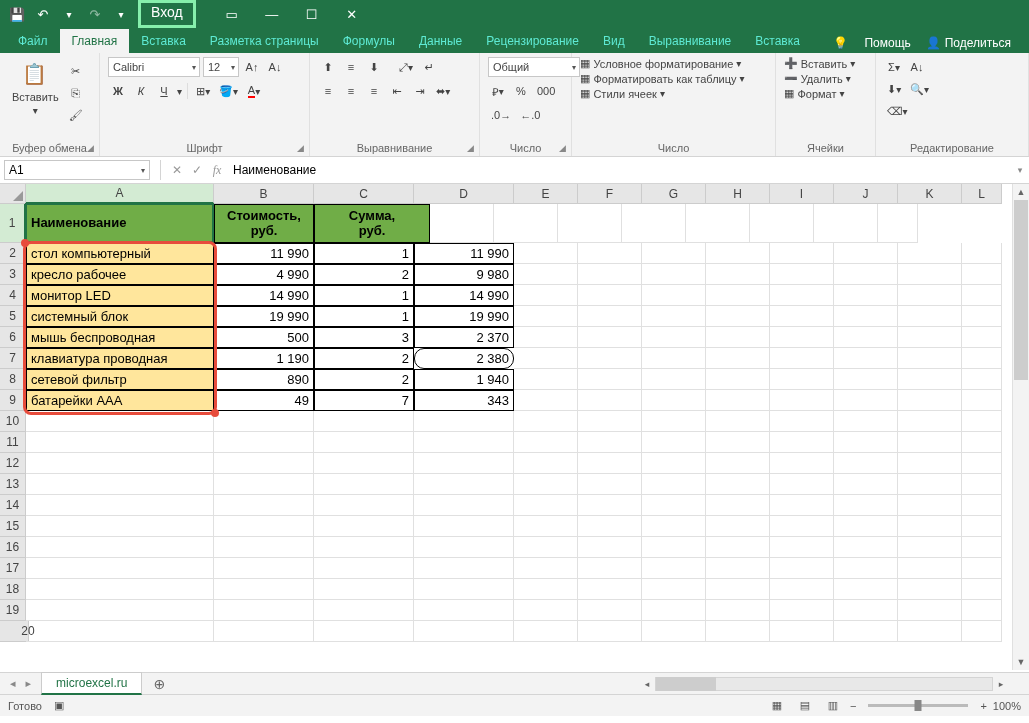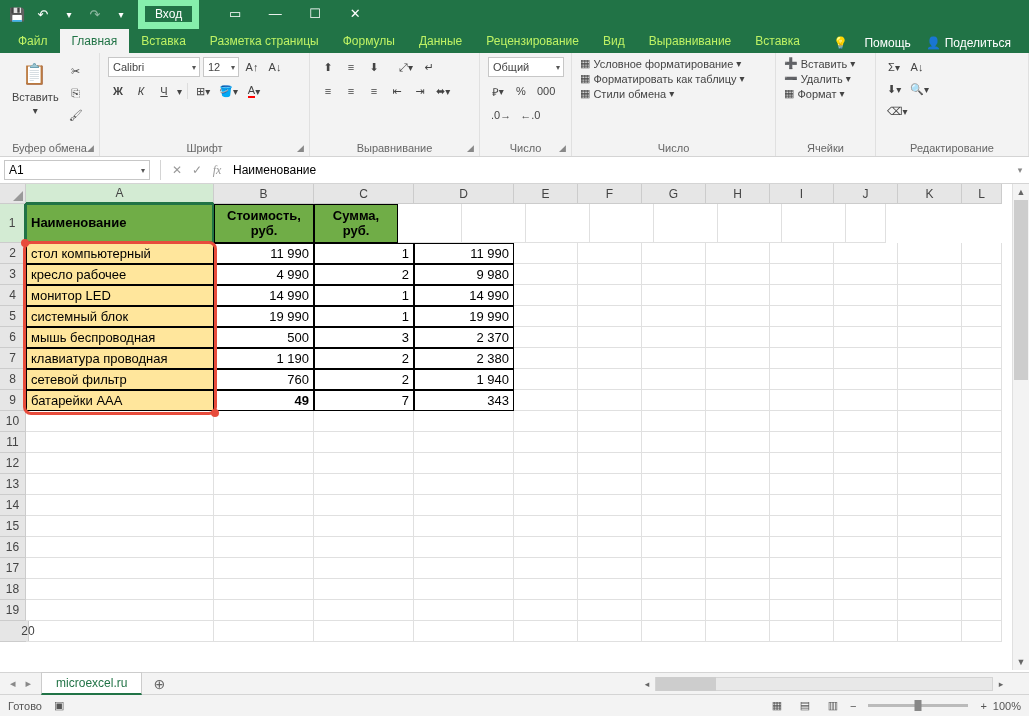--- a/index.html
+++ b/index.html
@@ -4,26 +4,26 @@
 <style>
 * { margin: 0; padding: 0; box-sizing: border-box; font-family: "Segoe UI", Arial, sans-serif; }
 body { width: 1029px; height: 723px; background: #fff; overflow: hidden; position: relative; }
 
 
 .titlebar { height: 28px; background: #217346; display: flex; align-items: center; color: #fff; font-size: 12px; }
 .qat { display: flex; align-items: center; gap: 4px; padding: 0 6px; }
 .qat-btn { width: 22px; height: 22px; display: flex; align-items: center; justify-content: center; color: #fff; font-size: 13px; }
 .doc-title { flex: 1; text-align: center; font-size: 12px; }
 .winbtns { display: flex; }
-.login-btn { border: 7px solid #86efac; padding: 1px 10px; font-size: 12px; margin-right: 16px; }
+.login-btn { border: 3px solid #86efac; padding: 1px 10px; font-size: 14px; margin-right: 16px; }
 .winbtn { width: 40px; height: 28px; display: flex; align-items: center; justify-content: center; font-size: 13px; }
 
 
 .tabs { height: 25px; background: #217346; display: flex; align-items: flex-end; padding-left: 6px; }
-.tab { padding: 5px 12px 5px; color: #bef264; font-size: 12px; cursor: pointer; }
+.tab { padding: 5px 12px 5px; color: #5eead4; font-size: 12px; cursor: pointer; }
 .tab.active { background: #f3f3f3; color: #217346; font-weight: 400; }
 .tabs-right { margin-left: auto; display: flex; align-items: center; padding-right: 12px; gap: 4px; color: #fff; font-size: 12px; }
 .tabs-right .ritem { display: flex; align-items: center; gap: 3px; padding: 3px 6px; }
 
 
 .ribbon { height: 104px; background: #f3f3f3; border-bottom: 1px solid #d4d4d4; display: flex; font-size: 11px; color: #444; }
 .rgroup { border-right: 1px solid #e0e0e0; padding: 4px 8px 2px; display: flex; flex-direction: column; justify-content: space-between; position: relative; }
 .rgroup-label { text-align: center; font-size: 11px; color: #666; padding-top: 2px; }
 .rgroup-corner { position: absolute; right: 2px; bottom: 3px; width: 10px; height: 10px; font-size: 9px; color: #888; }
 .rrow { display: flex; align-items: center; gap: 3px; }
@@ -182,40 +182,40 @@
         <div class="rbtn">⇥</div>
         <div class="rbtn">⬌<span class="mini">▾</span></div>
       </div>
     </div>
     <div class="rgroup-label">Выравнивание</div>
     <div class="rgroup-corner">◢</div>
   </div>
 
   <div class="rgroup" style="width:92px">
     <div class="rcol" style="gap:4px">
-      <div class="rsel" style="width:76px">Общий</div>
+      <div class="rsel" style="width:92px">Общий</div>
       <div class="rrow">
         <div class="rbtn">₽<span class="mini">▾</span></div>
         <div class="rbtn">%</div>
         <div class="rbtn">000</div>
       </div>
       <div class="rrow">
         <div class="rbtn">.0→</div>
         <div class="rbtn">←.0</div>
       </div>
     </div>
     <div class="rgroup-label">Число</div>
     <div class="rgroup-corner">◢</div>
   </div>
 
   <div class="rgroup" style="width:204px">
     <div class="rcol" style="gap:2px">
       <div class="rrow">▦ <span>Условное форматирование</span> <span class="mini">▾</span></div>
       <div class="rrow">▦ <span>Форматировать как таблицу</span> <span class="mini">▾</span></div>
-      <div class="rrow">▦ <span>Стили обмена</span> <span class="mini">▾</span></div>
+      <div class="rrow">▦ <span>Стили ячеек</span> <span class="mini">▾</span></div>
     </div>
     <div class="rgroup-label">Число</div>
   </div>
 
   <div class="rgroup" style="width:100px">
     <div class="rcol" style="gap:2px">
       <div class="rrow">➕ <span>Вставить</span> <span class="mini">▾</span></div>
       <div class="rrow">➖ <span>Удалить</span> <span class="mini">▾</span></div>
       <div class="rrow">▦ <span>Формат</span> <span class="mini">▾</span></div>
     </div>
@@ -285,21 +285,21 @@
       <div class="row-h" style="height: 21px;">16</div>
       <div class="row-h" style="height: 21px;">17</div>
       <div class="row-h" style="height: 21px;">18</div>
       <div class="row-h" style="height: 21px;">19</div>
       <div class="row-h" style="height: 21px; padding-left: 28px;">20</div>
     </div>
   <div class="cells" id="cells">
       <div class="crow">
         <div class="cell hdr-cell first" style="width: 188px; height: 39px;">Наименование</div>
         <div class="cell hdr-cell" style="width: 100px; height: 39px;">Стоимость,<br>руб.</div>
-        <div class="cell hdr-cell" style="width: 84px; height: 39px;">Сумма,<br>руб.</div>
+        <div class="cell hdr-cell" style="width: 116px; height: 39px;">Сумма,<br>руб.</div>
         <div class="cell" style="width: 64px; height: 39px;"></div>
         <div class="cell" style="width: 64px; height: 39px;"></div>
         <div class="cell" style="width: 64px; height: 39px;"></div>
         <div class="cell" style="width: 64px; height: 39px;"></div>
         <div class="cell" style="width: 64px; height: 39px;"></div>
         <div class="cell" style="width: 64px; height: 39px;"></div>
         <div class="cell" style="width: 64px; height: 39px;"></div>
         <div class="cell" style="width: 40px; height: 39px;"></div>
       </div>
       <div class="crow">
@@ -369,47 +369,47 @@
         <div class="cell" style="width: 64px; height: 21px;"></div>
         <div class="cell" style="width: 64px; height: 21px;"></div>
         <div class="cell" style="width: 64px; height: 21px;"></div>
         <div class="cell" style="width: 64px; height: 21px;"></div>
         <div class="cell" style="width: 40px; height: 21px;"></div>
       </div>
       <div class="crow">
         <div class="cell name-cell" style="width: 188px; height: 21px;">клавиатура проводная</div>
         <div class="cell num-cell" style="width: 100px; height: 21px;">1 190</div>
         <div class="cell num-cell" style="width: 100px; height: 21px;">2</div>
-        <div class="cell num-cell" style="width: 100px; height: 21px;">2 380</div>
+        <div class="cell num-cell" style="width: 100px; height: 21px; border-radius: 10px;">2 380</div>
         <div class="cell" style="width: 64px; height: 21px;"></div>
         <div class="cell" style="width: 64px; height: 21px;"></div>
         <div class="cell" style="width: 64px; height: 21px;"></div>
         <div class="cell" style="width: 64px; height: 21px;"></div>
         <div class="cell" style="width: 64px; height: 21px;"></div>
         <div class="cell" style="width: 64px; height: 21px;"></div>
         <div class="cell" style="width: 64px; height: 21px;"></div>
         <div class="cell" style="width: 40px; height: 21px;"></div>
       </div>
       <div class="crow">
         <div class="cell name-cell" style="width: 188px; height: 21px;">сетевой фильтр</div>
-        <div class="cell num-cell" style="width: 100px; height: 21px;">760</div>
+        <div class="cell num-cell" style="width: 100px; height: 21px;">890</div>
         <div class="cell num-cell" style="width: 100px; height: 21px;">2</div>
         <div class="cell num-cell" style="width: 100px; height: 21px;">1 940</div>
         <div class="cell" style="width: 64px; height: 21px;"></div>
         <div class="cell" style="width: 64px; height: 21px;"></div>
         <div class="cell" style="width: 64px; height: 21px;"></div>
         <div class="cell" style="width: 64px; height: 21px;"></div>
         <div class="cell" style="width: 64px; height: 21px;"></div>
         <div class="cell" style="width: 64px; height: 21px;"></div>
         <div class="cell" style="width: 64px; height: 21px;"></div>
         <div class="cell" style="width: 40px; height: 21px;"></div>
       </div>
       <div class="crow">
         <div class="cell name-cell" style="width: 188px; height: 21px;">батарейки ААА</div>
-        <div class="cell num-cell" style="width: 100px; height: 21px; font-weight: bold;">49</div>
+        <div class="cell num-cell" style="width: 100px; height: 21px;">49</div>
         <div class="cell num-cell" style="width: 100px; height: 21px;">7</div>
         <div class="cell num-cell" style="width: 100px; height: 21px;">343</div>
         <div class="cell" style="width: 64px; height: 21px;"></div>
         <div class="cell" style="width: 64px; height: 21px;"></div>
         <div class="cell" style="width: 64px; height: 21px;"></div>
         <div class="cell" style="width: 64px; height: 21px;"></div>
         <div class="cell" style="width: 64px; height: 21px;"></div>
         <div class="cell" style="width: 64px; height: 21px;"></div>
         <div class="cell" style="width: 64px; height: 21px;"></div>
         <div class="cell" style="width: 40px; height: 21px;"></div>

